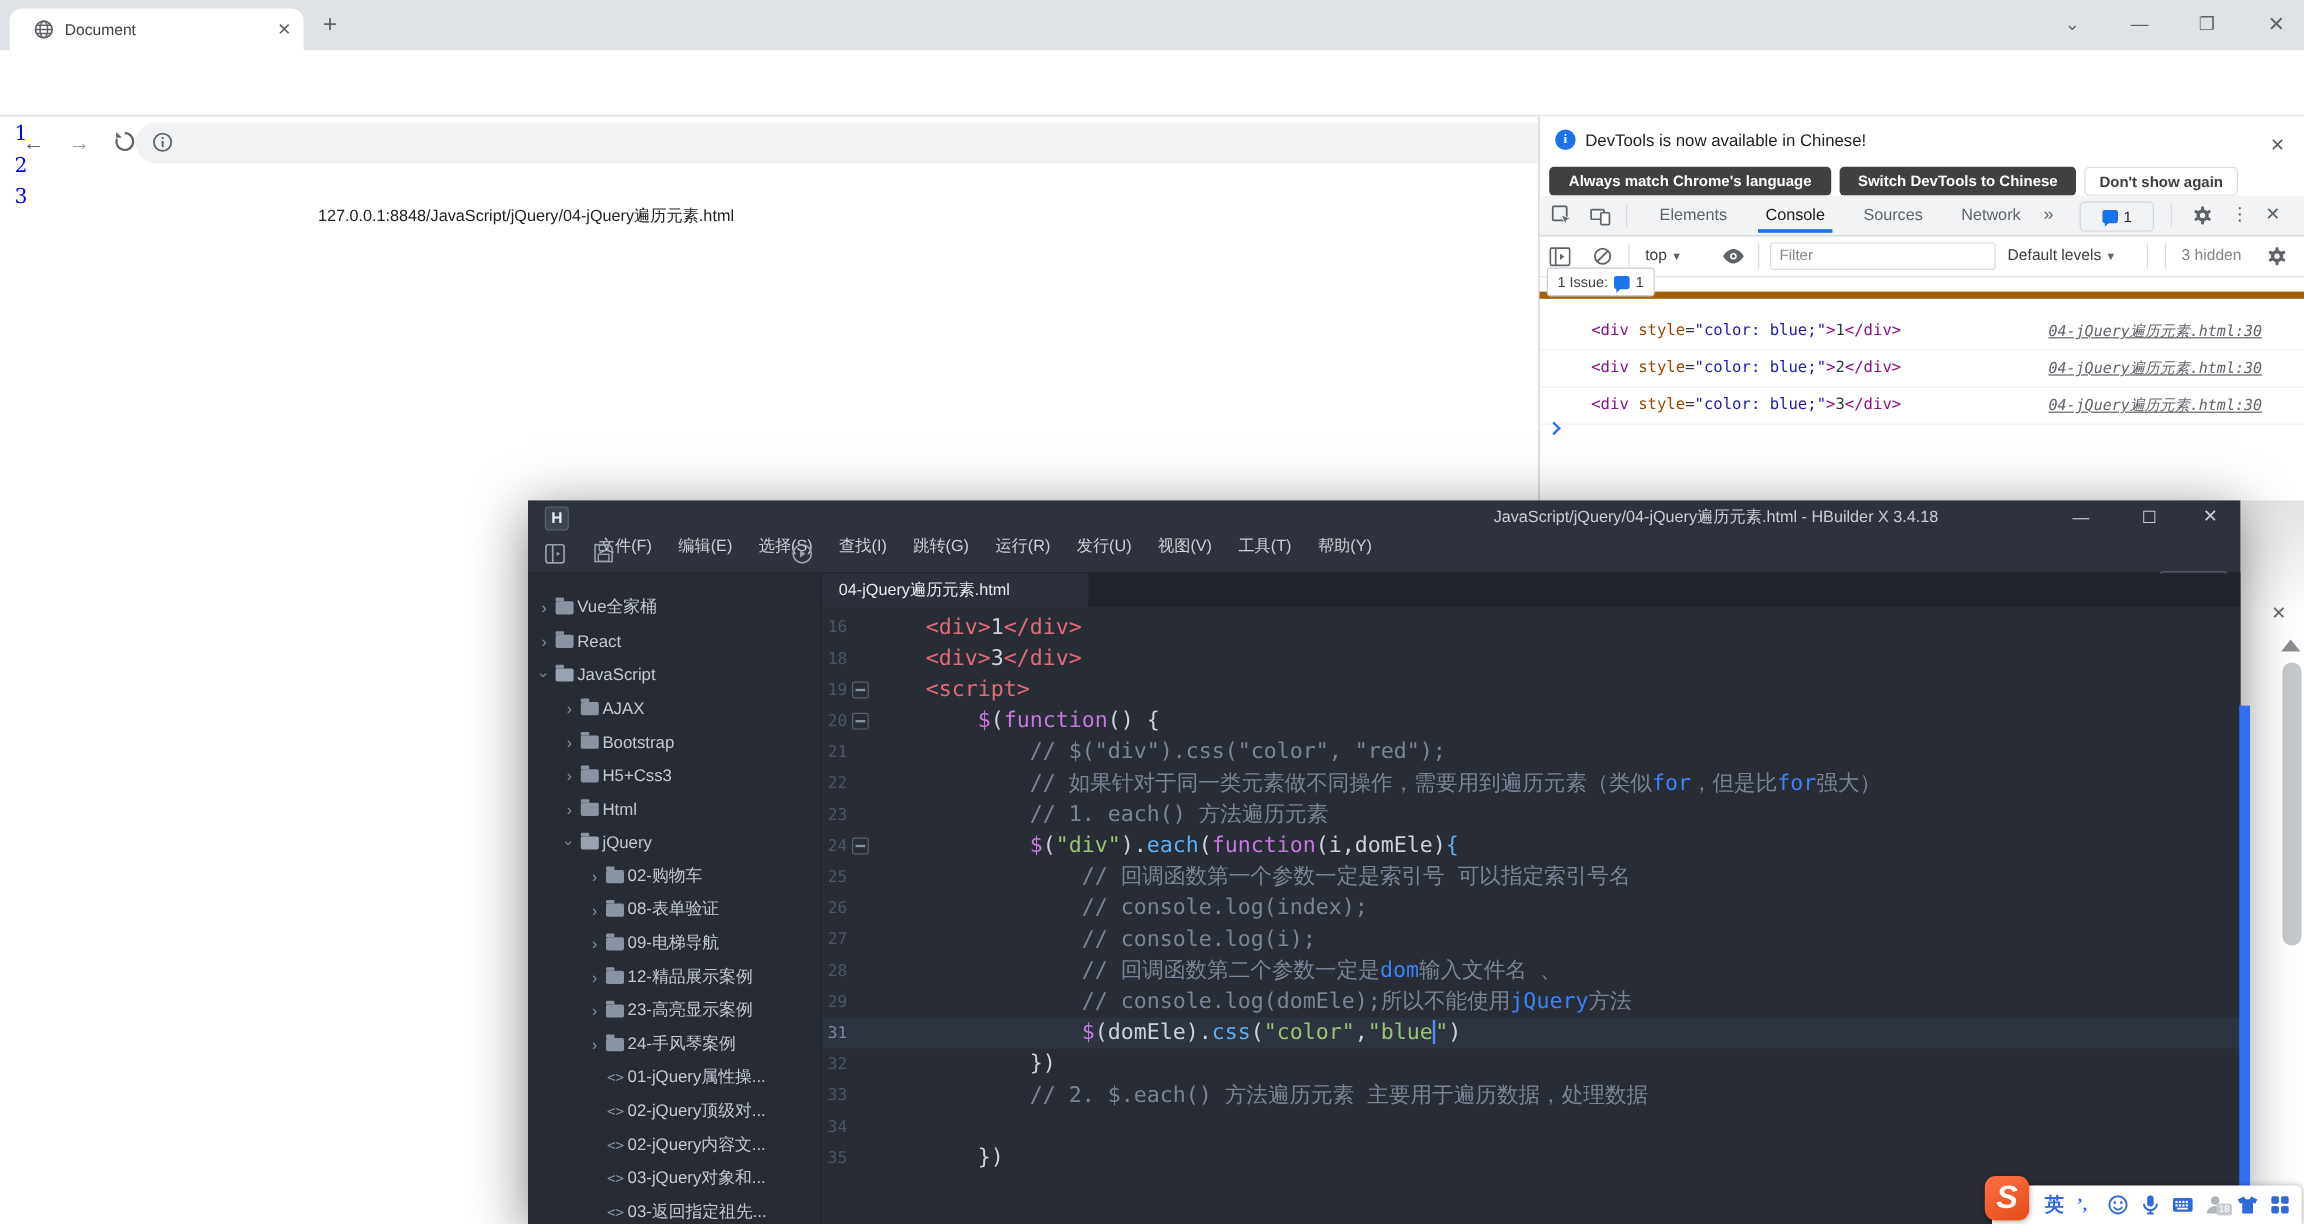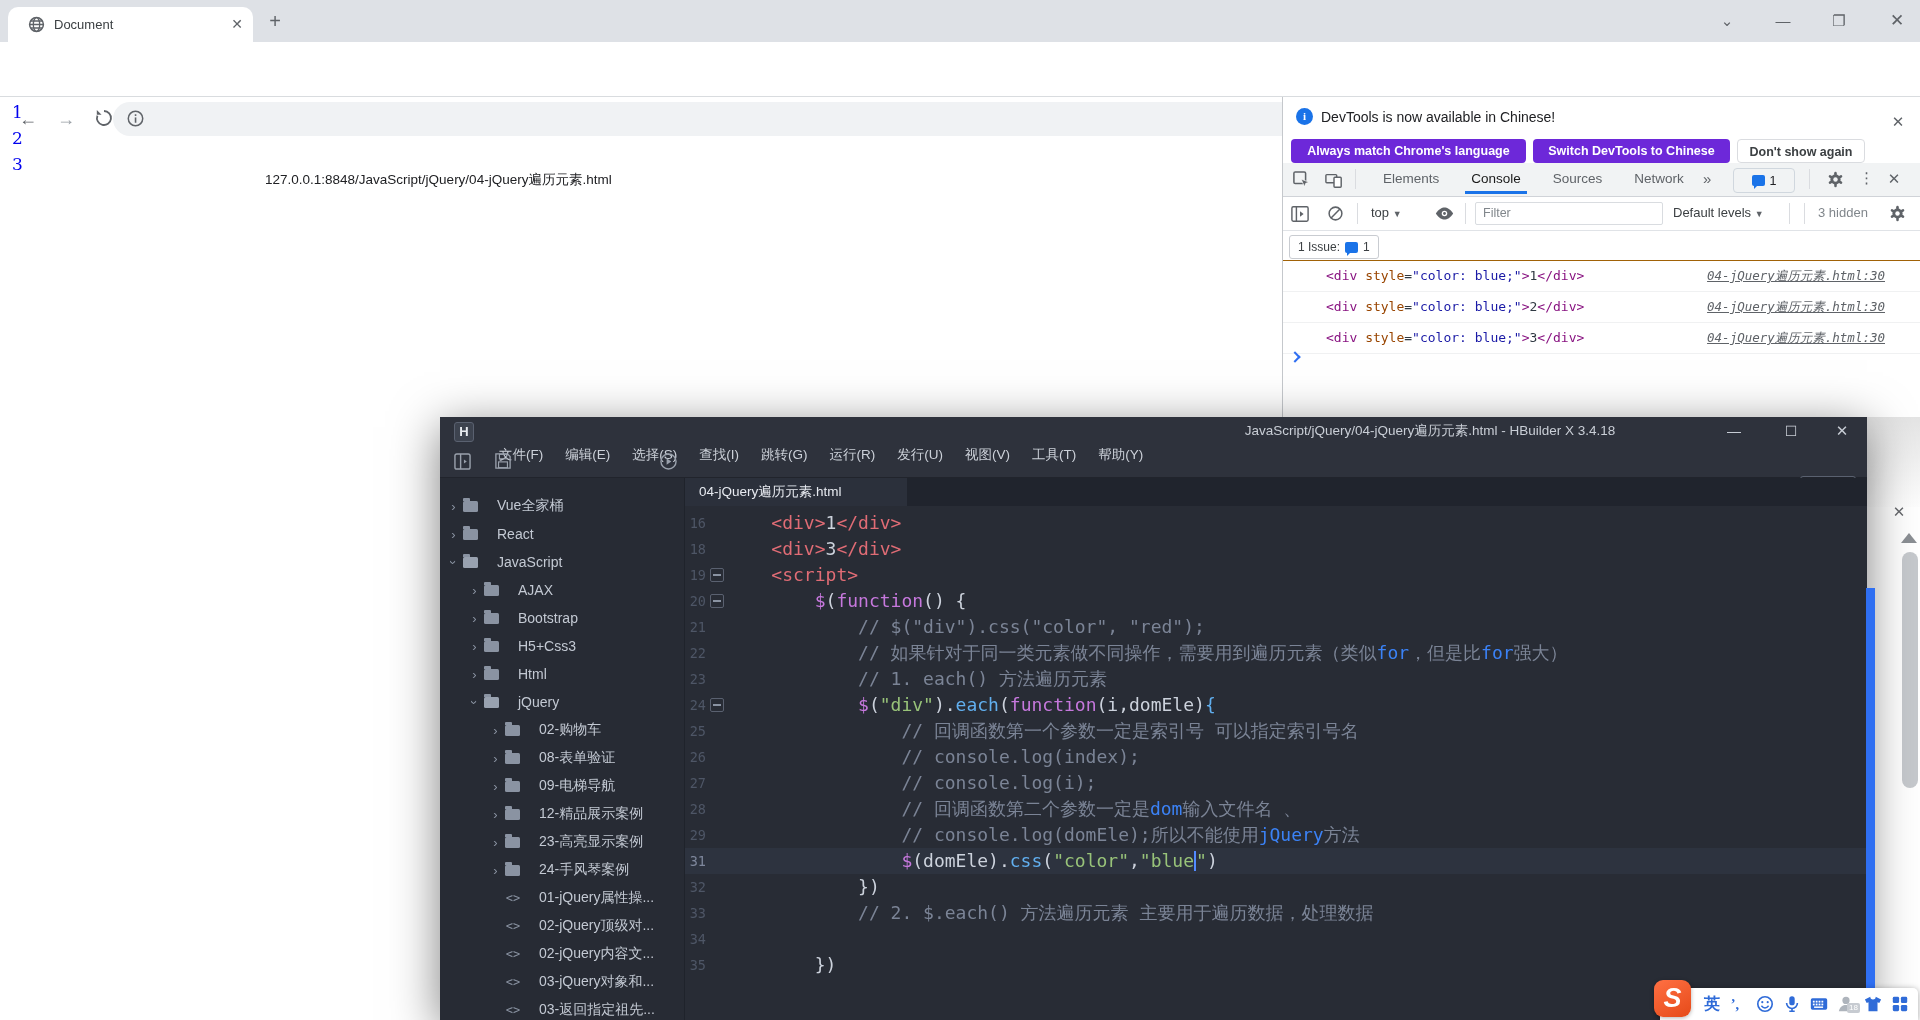--- a/index.html
+++ b/index.html
@@ -20,32 +20,32 @@
   .extic{top:64px;width:26px;height:26px;color:#75787d;text-align:center;line-height:26px;}
   #avatar{left:1840px;top:63px;width:28px;height:28px;border-radius:50%;background:radial-gradient(circle at 50% 35%,#cfe6ea 60%,#5ec8b8 62%);border:1px solid #d0d3d6;}
   #avatar::after{content:"";position:absolute;left:9px;top:6px;width:10px;height:13px;background:#8d7d6a;border-radius:5px 5px 2px 2px;}
   
   .page-line{font-family:"DejaVu Serif",serif;font-size:17px;line-height:26px;color:#0000ee;}
   
   #devtools{left:1282px;top:97px;width:638px;height:923px;background:#fff;border-left:1px solid #c5c8cc;box-sizing:border-box;}
   .dt{position:absolute;}
   #dt-banner-text{left:38px;top:12px;font-size:14px;color:#202124;}
   .info-dot{width:17px;height:17px;border-radius:50%;background:#1a73e8;color:#fff;font-size:11px;font-weight:bold;text-align:center;line-height:17px;font-family:"Liberation Serif",serif;}
-  .dt-btn{top:42px;height:24px;border-radius:4px;background:#6d28d9;color:#fff;font-size:12.5px;font-weight:bold;text-align:center;line-height:24px;padding:0 10px;box-sizing:border-box;white-space:nowrap;}
+  .dt-btn{top:42px;height:24px;border-radius:4px;background:#404040;color:#fff;font-size:12.5px;font-weight:bold;text-align:center;line-height:24px;padding:0 10px;box-sizing:border-box;white-space:nowrap;}
   .dt-btn.plain{background:#fff;color:#3c4043;border:1px solid #dadce0;font-weight:bold;}
   .dt-x{color:#5f6368;font-size:15px;line-height:16px;text-align:center;width:18px;height:18px;}
   #dt-tabs-row{left:0;top:66px;width:637px;height:34px;border-bottom:1px solid #d0d3d8;box-sizing:border-box;background:#f1f3f4;}
   .dt-tab{position:relative;display:inline-block;margin:0 16px;font-size:13.5px;color:#5f6368;line-height:31px;}
   .dt-tab.active{color:#1a1a1a;}
   .dt-tab.active::after{content:"";position:absolute;left:-6px;right:-6px;bottom:0;height:3px;background:#1a73e8;}
   .toolic{color:#5f6368;}
   #dt-filterrow{left:0;top:100px;width:637px;height:34px;border-bottom:1px solid #e0e3e7;box-sizing:border-box;}
   #dt-filter-input{left:192px;top:5px;width:188px;height:23px;border:1px solid #d9dce0;border-radius:2px;font-size:12.5px;color:#80868b;line-height:21px;padding:0 7px;box-sizing:border-box;background:#fff;}
   .dt-sep{width:1px;background:#dadce0;}
-  #dt-issuebar{left:0;top:134px;width:637px;height:30px;border-bottom:1px solid #a16207;box-sizing:border-box;}
+  #dt-issuebar{left:0;top:122px;width:637px;height:30px;border-bottom:6px solid #a16207;box-sizing:border-box;}
   #issue-box{left:6px;top:4px;height:22px;border:1px solid #c9ccd1;border-radius:3px;background:#fff;font-size:12px;color:#3c4043;line-height:20px;padding:0 8px;display:flex;align-items:center;gap:5px;}
   .chat-ic{display:inline-block;width:13px;height:11px;background:#1a73e8;border-radius:2px;position:relative;}
   .chat-ic::after{content:"";position:absolute;left:2px;bottom:-3px;border:3px solid transparent;border-top-color:#1a73e8;border-left-color:#1a73e8;}
   .console-row{position:relative;height:30px;border-bottom:1px solid #f0f1f2;font-family:"DejaVu Sans Mono",monospace;font-size:13px;line-height:29px;}
   .console-msg{position:absolute;left:43px;white-space:pre;}
   .console-link{position:absolute;right:35px;color:#5f6368;text-decoration:underline;font-size:12.5px;font-style:italic;}
   .ct-tag{color:#881280}.ct-attr{color:#994500}.ct-val{color:#1a1aa6}.ct-pl{color:#303942}
   #dt-prompt{left:8px;top:256px;width:10px;height:10px;}
   #dt-prompt::before{content:"";position:absolute;left:0;top:0;width:6px;height:6px;border-top:2.5px solid #2f6ff2;border-right:2.5px solid #2f6ff2;transform:rotate(45deg);}
   
@@ -72,21 +72,21 @@
   
   #hb-sidebar{left:0;top:61px;width:245px;height:542px;background:#272b34;border-right:1px solid #1f232b;box-sizing:border-box;overflow:hidden;}
   #hb-tree{position:absolute;left:0;top:14px;width:245px;}
   .tree-item{height:28px;display:flex;align-items:center;}
   .tree-chev{width:15px;font-size:13px;color:#8a93a2;text-align:center;flex:none;}
   .tree-chev.open{transform:rotate(90deg);}
   .fold-ic{flex:none;width:15px;height:11px;background:#8a93a2;border-radius:1.5px;position:relative;margin:0 3px 0 2px;}
   .fold-ic::before{content:"";position:absolute;top:-3px;left:0;width:7px;height:3px;background:#8a93a2;border-radius:1px 1px 0 0;}
   .fold-ic.open{background:#99a2b0;}
   .code-ic{flex:none;width:20px;font-family:"DejaVu Sans Mono",monospace;font-size:12px;color:#8a93a2;text-align:center;}
-  .tree-label{margin-left:16px;font-size:14px;color:#c3c9d3;white-space:nowrap;}
+  .tree-label{margin-left:0;font-size:14px;color:#c3c9d3;white-space:nowrap;}
   
   #hb-tabstrip{left:245px;top:61px;width:1182px;height:28px;background:#20242d;}
   #hb-edtab{left:0;top:0;width:222px;height:28px;background:#2b303b;color:#e7eaf0;font-size:13.5px;line-height:28px;padding-left:14px;box-sizing:border-box;white-space:nowrap;}
   #hb-editor{left:245px;top:89px;width:1182px;height:514px;background:#282c35;}
   #code-lines{position:absolute;left:0;top:4px;width:1182px;}
   .code-line{position:relative;height:26px;display:flex;align-items:center;}
   .code-line.cur{background:#2d333f;}
   .ln{flex:none;width:21px;text-align:right;font-family:"DejaVu Sans Mono",monospace;font-size:13.5px;color:#4e5666;}
   .cur .ln{color:#7e879c;}
   .fold-mark{flex:none;width:14px;height:14px;margin-left:4px;position:relative;}

